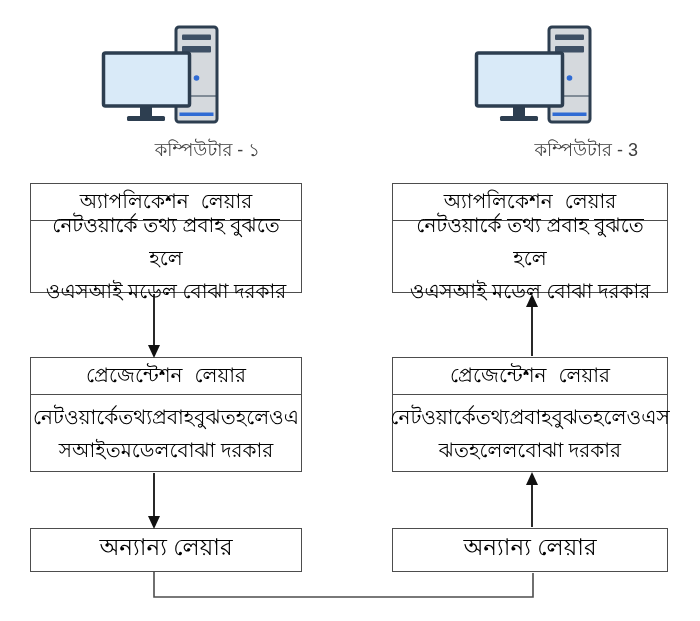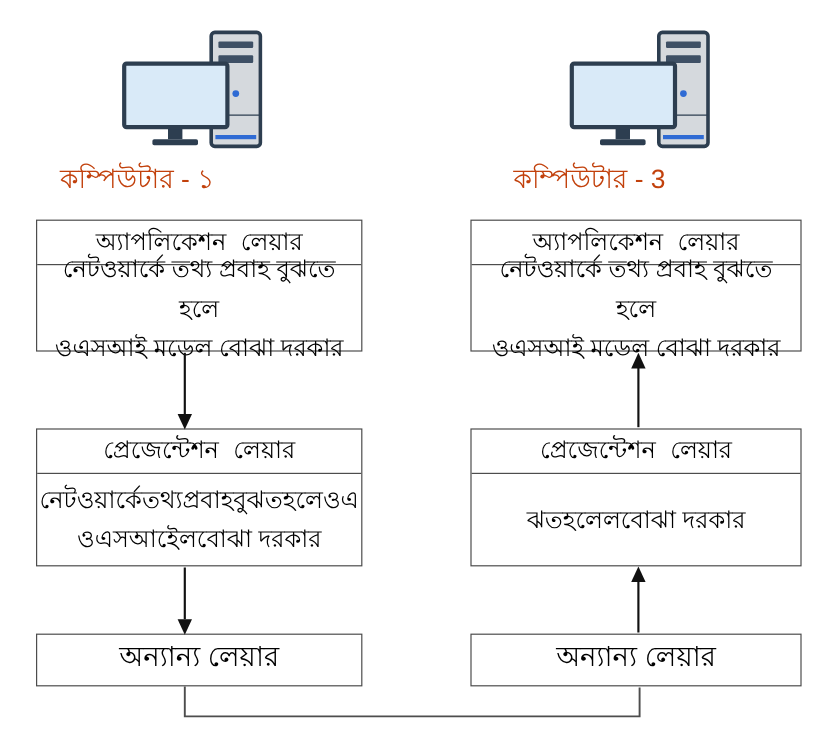--- a/index.html
+++ b/index.html
@@ -9,24 +9,24 @@
     height: 621px;
     background: #ffffff;
     font-family: "Liberation Sans", "DejaVu Sans", sans-serif;
     color: #000000;
     overflow: hidden;
   }
   .device-icon { position: absolute; }
   .device-label {
     position: absolute;
     width: 210px;
-    text-align: left;
-    font-size: 22px;
+    text-align: right;
+    font-size: 18px;
     line-height: 24px;
-    color: #c2410c;
+    color: #404040;
     white-space: nowrap;
   }
   .layer-box {
     position: absolute;
     border: 1.5px solid #4d4d4d;
     background: #ffffff;
     box-sizing: border-box;
   }
   .layer-box .hdr {
     height: 37px;
@@ -98,39 +98,40 @@
     <div class="bdy" style="height:70px;">
       <div>নেটওয়ার্কে তথ্য প্রবাহ বুঝতে হলে</div>
       <div>ওএসআই মডেল বোঝা দরকার</div>
     </div>
   </div>
 
   <div class="layer-box" style="left:30px; top:357px; width:272px; height:115px;">
     <div class="hdr">প্রেজেন্টেশন লেয়ার</div>
     <div class="bdy" style="height:74px;">
       <div>নেটওয়ার্কেতথ্যপ্রবাহবুঝতহলেওএ</div>
-      <div>ওএসআইেলবোঝা দরকার</div>
+      <div>সআইতমডেলবোঝা দরকার</div>
     </div>
   </div>
 
   <div class="layer-box single" style="left:30px; top:528px; width:272px; height:44px;">
     <span>অন্যান্য লেয়ার</span>
   </div>
 
   <div class="layer-box" style="left:392px; top:183px; width:276px; height:110px;">
     <div class="hdr">অ্যাপলিকেশন লেয়ার</div>
     <div class="bdy" style="height:70px;">
       <div>নেটওয়ার্কে তথ্য প্রবাহ বুঝতে হলে</div>
       <div>ওএসআই মডেল বোঝা দরকার</div>
     </div>
   </div>
 
   <div class="layer-box" style="left:392px; top:357px; width:276px; height:115px;">
     <div class="hdr">প্রেজেন্টেশন লেয়ার</div>
     <div class="bdy" style="height:74px;">
+      <div>নেটওয়ার্কেতথ্যপ্রবাহবুঝতহলেওএস</div>
       <div>ঝতহলেলবোঝা দরকার</div>
     </div>
   </div>
 
   <div class="layer-box single" style="left:392px; top:528px; width:276px; height:44px;">
     <span>অন্যান্য লেয়ার</span>
   </div>
 
   <svg class="overlay" viewBox="0 0 700 621">
 

